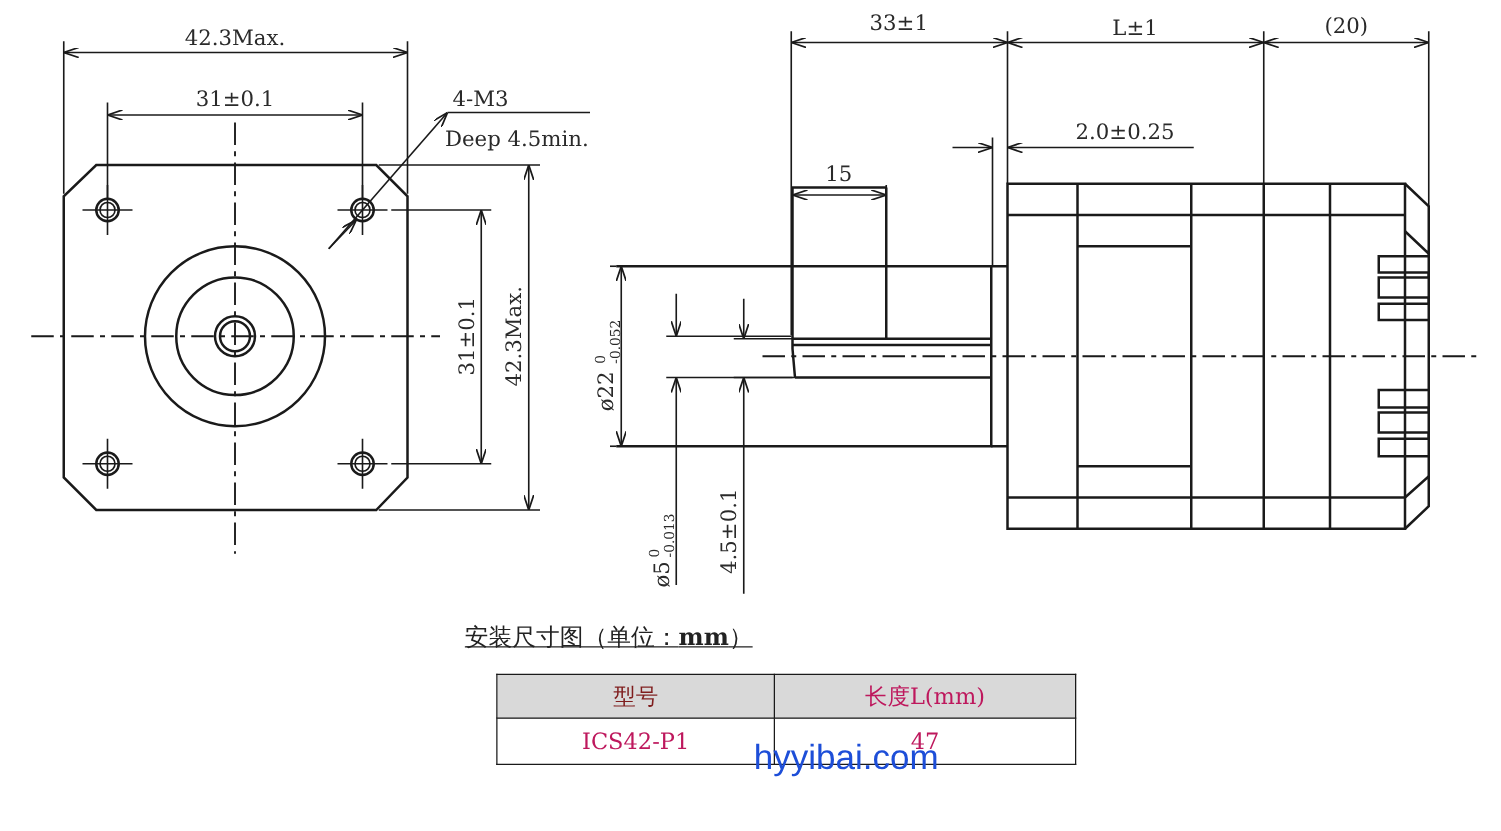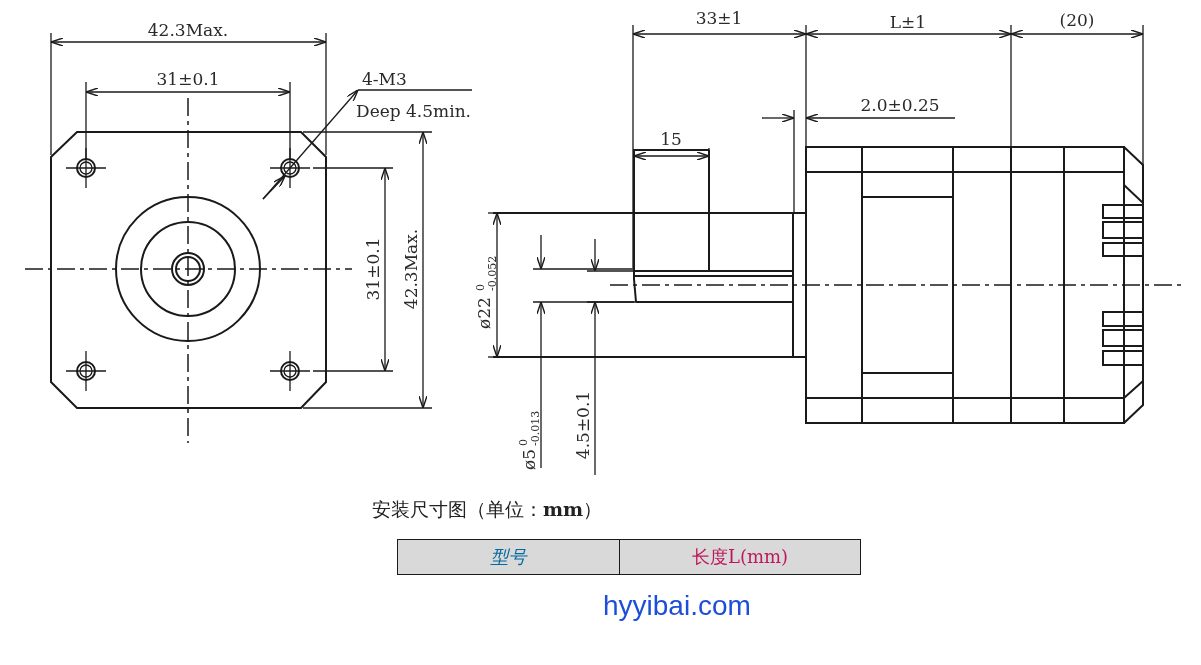--- a/index.html
+++ b/index.html
@@ -2,26 +2,26 @@
 <html><head>
   <meta charset="utf-8">
   <style>
     html, body { margin: 0; padding: 0; background: #ffffff; }
     body { width: 1201px; height: 665px; position: relative; overflow: hidden; font-family: "DejaVu Serif", serif; }
     svg.drawing { position: absolute; left: 0; top: 0; width: 1201px; height: 665px; }
     .ln { stroke: #1a1a1a; stroke-width: 2; fill: none; }
     .thin { stroke: #1a1a1a; stroke-width: 1.3; fill: none; }
     .cl { stroke: #1a1a1a; stroke-width: 1.5; fill: none; stroke-dasharray: 18 5 4 5; }
     .dim-text { font-family: "DejaVu Serif", serif; font-size: 17px; fill: #2a2a2a; }
-    .caption { position: absolute; left: 0; width: 974px; top: 497px; text-align: center; font-family: "DejaVu Sans", sans-serif; font-size: 19px; color: #222; }
+    .caption { position: absolute; left: 0; width: 974px; top: 497px; text-align: center; font-family: "DejaVu Sans", sans-serif; font-size: 19px; color: #222; text-decoration: underline; }
     .caption b { font-family: "DejaVu Serif", serif; }
     table.spec { position: absolute; left: 397px; top: 539px; width: 464px; border-collapse: collapse; font-family: "DejaVu Serif", serif; }
     table.spec th, table.spec td { border: 1.6px solid #1a1a1a; height: 36px; padding: 0; text-align: center; font-weight: normal; font-size: 18px; color: #be185d; }
     table.spec th { background: #d9d9d9; height: 34px; }
-    table.spec th:first-child { color: #0369a1; font-style: italic; }
+    table.spec th:first-child { color: #7f1d1d; }
     table.spec td:first-child, table.spec th:first-child { width: 221px; }
     .watermark { position: absolute; left: 603px; top: 592px; font-family: Liberation Sans, sans-serif; font-size: 28px; color: #1d4ed8; letter-spacing: 0px; line-height: 1; }
   </style>
 </head>
 <body>
 
 <svg class="drawing" viewBox="0 0 1201 665" xmlns="http://www.w3.org/2000/svg">
   <defs>
     <marker id="arr" viewBox="0 0 12 8" refX="12" refY="4" markerWidth="12" markerHeight="8" orient="auto-start-reverse" markerUnits="userSpaceOnUse">
       <path d="M0,0 L12,4 L0,8" fill="none" stroke="#1a1a1a" stroke-width="1.4"></path>
@@ -177,16 +177,20 @@
 </div>
 
 <table class="spec">
   <thead>
     <tr>
       <th>型号</th>
       <th>长度L(mm)</th>
     </tr>
   </thead>
   <tbody>
+    <tr>
+      <td>ICS42-P1</td>
+      <td>47</td>
+    </tr>
   </tbody>
 </table>
 
 <div class="watermark">hyyibai.com</div>
 
 </body></html>

